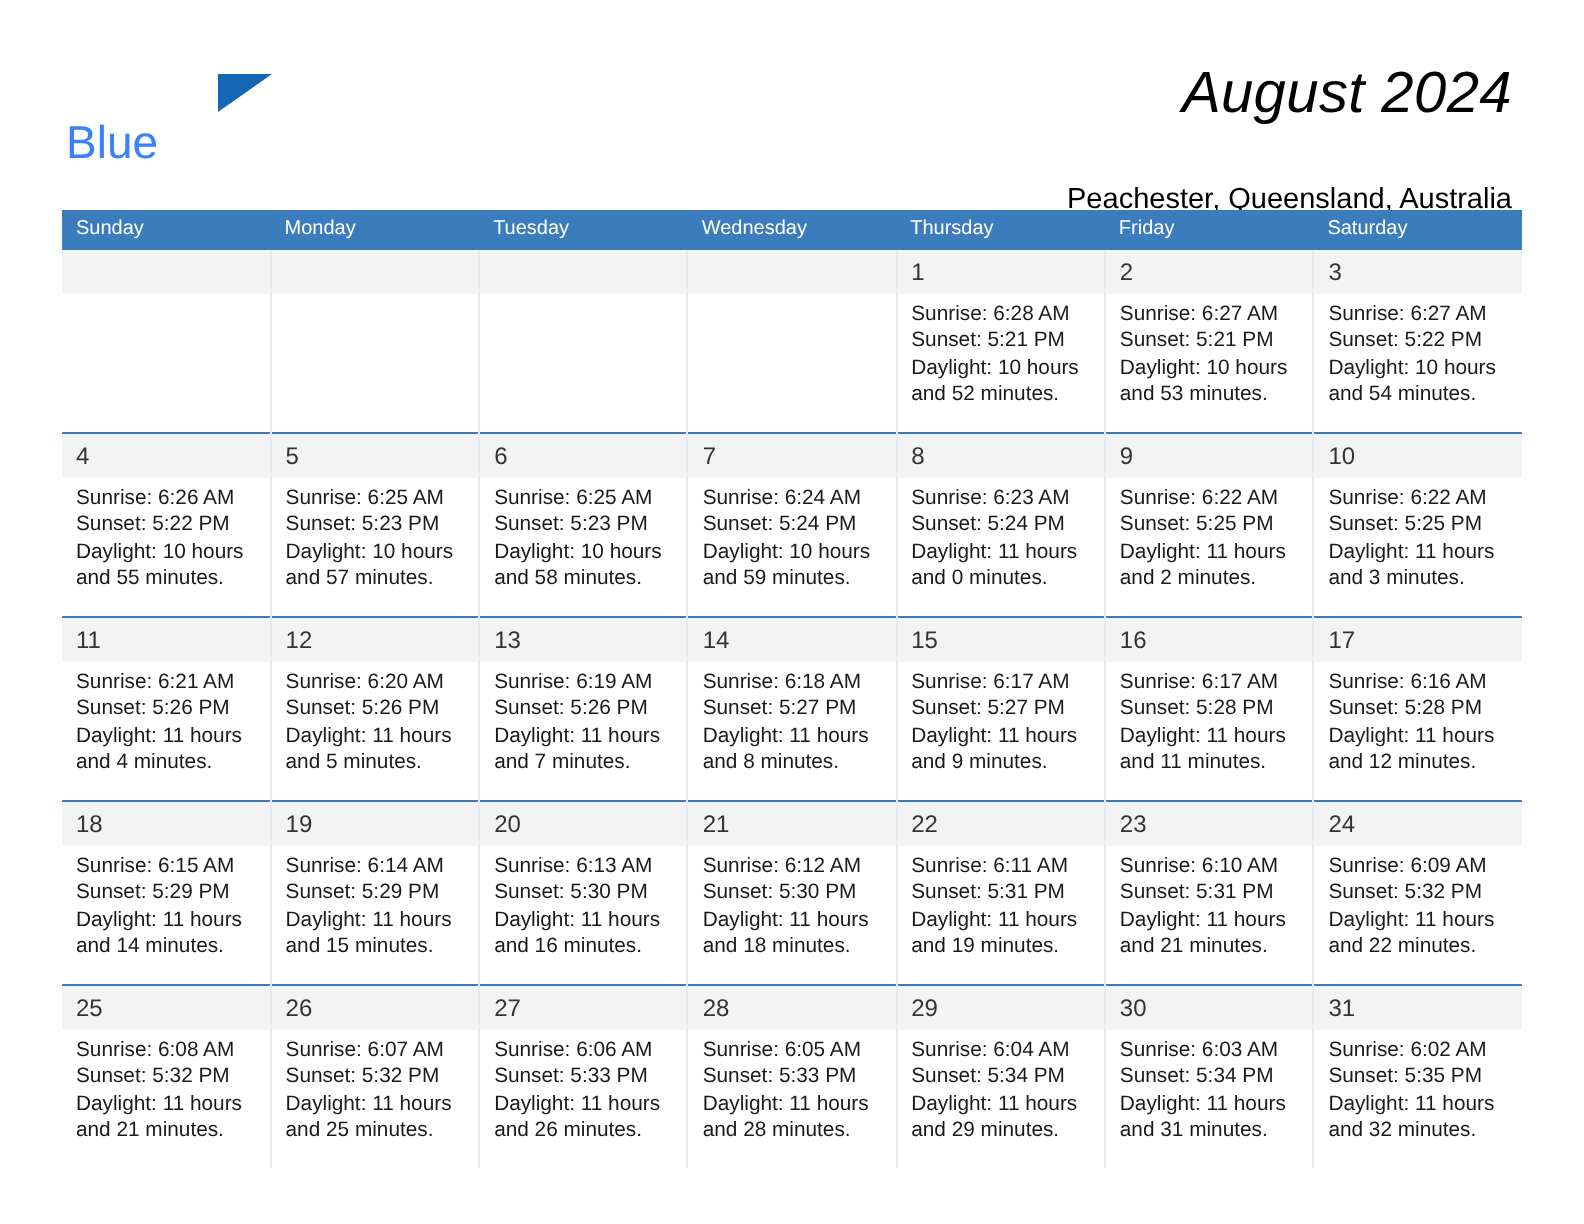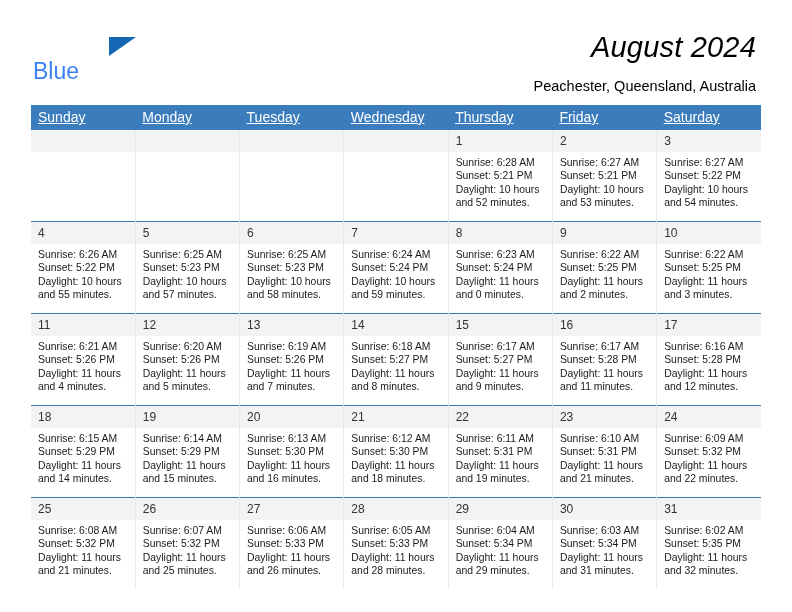--- a/index.html
+++ b/index.html
@@ -65,44 +65,43 @@
     top: 31px;
     font-size: 29px;
     color: #000000;
     font-weight: normal;
     letter-spacing: 0.2px;
     font-style: italic;
   }
   .subtitle {
     position: absolute;
     right: 36px;
-    top: 78px;
+    top: 92px;
     font-size: 14.5px;
     color: #000000;
     text-align: center;
   }
 
   
   .calendar {
     position: absolute;
     left: 31px;
     top: 105px;
     width: 730px;
     border-collapse: collapse;
     table-layout: fixed;
   }
   .calendar th {
     background: #3b7cbd;
     color: #ffffff;
-    font-size: 14px;
+    font-size: 10px;
     font-weight: normal;
     text-align: left;
     padding: 4px 0 5px 7px;
     border: none;
-    text-decoration: underline;
   }
   .calendar td {
     vertical-align: top;
     padding: 0;
     height: 91px;
     border-top: 1px solid #3b7cbd;
     border-right: 1px solid #e9e9e9;
     background: #ffffff;
   }
   .calendar td:last-child { border-right: none; }

